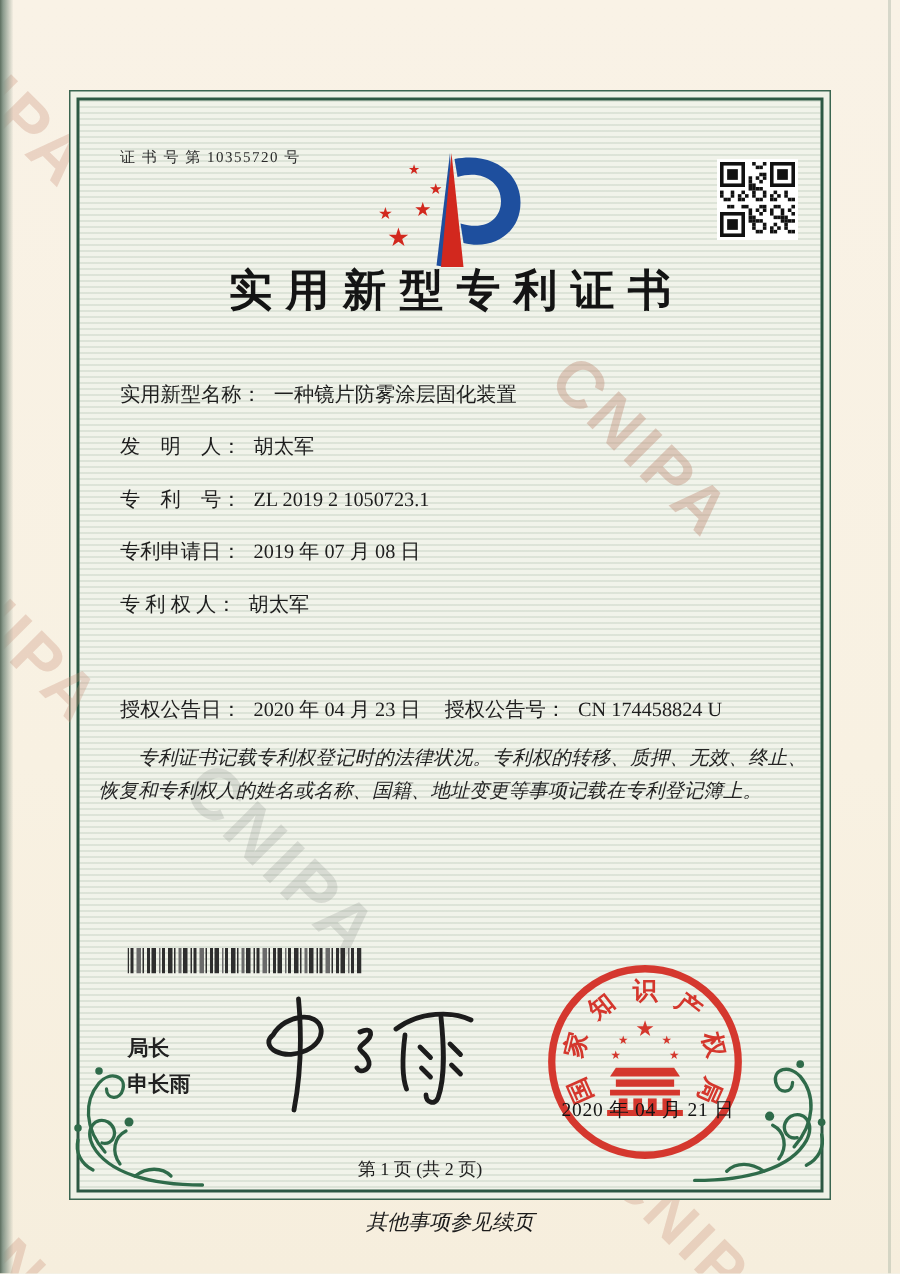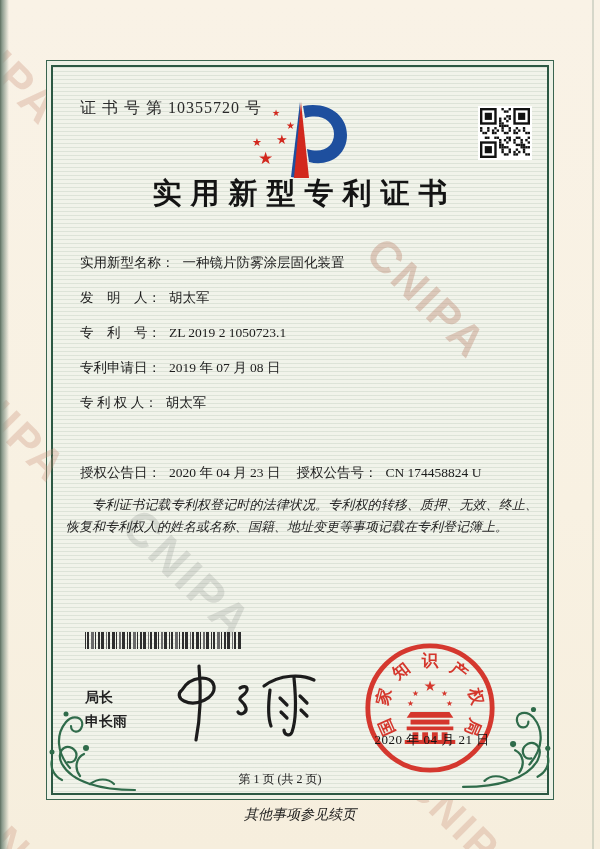--- a/index.html
+++ b/index.html
@@ -22,21 +22,21 @@
   .wm-pink2{color:rgba(190,140,120,.42);}
   .wm-gray{color:rgba(120,125,120,.20);}
 
   
   .frame{position:absolute;left:46px;top:60px;width:508px;height:740px;
     border:1px solid #3a6550;padding:4px;box-sizing:border-box;z-index:2;background:#eef1e6;}
   .frame-inner{width:100%;height:100%;box-sizing:border-box;border:2px solid #2c5843;
     background-color:#f1f3ea;
     background-image:repeating-linear-gradient(180deg,rgba(120,150,125,.17) 0 1px,rgba(0,0,0,0) 1px 4px);}
 
-  .cert-no{position:absolute;left:80px;top:98px;font-size:16px;color:#2a2a2a;z-index:5;letter-spacing:1px;}
+  .cert-no{position:absolute;left:80px;top:98px;font-size:10px;color:#2a2a2a;z-index:5;letter-spacing:1px;}
 
   .logo{position:absolute;left:246px;top:100px;width:108px;height:82px;z-index:5;}
   .qr{position:absolute;left:478px;top:106px;width:54px;height:54px;background:#fff;padding:2px;box-sizing:border-box;z-index:5;}
 
   .title{position:absolute;left:0;top:174px;width:600px;text-align:center;
     font-size:29px;font-weight:bold;color:#141414;letter-spacing:9px;text-indent:9px;z-index:5;font-family:Liberation Mono, monospace;}
 
   .fields{position:absolute;left:80px;top:245px;width:470px;z-index:5;}
   .field-row{height:35px;line-height:35px;font-size:13.5px;color:#1d1d1d;white-space:nowrap;}
   .fvalue{margin-left:8px;}
@@ -46,21 +46,21 @@
     font-size:13.5px;color:#1d1d1d;white-space:nowrap;z-index:5;}
   .grant-second{margin-left:16px;}
 
   .paras{position:absolute;left:66px;top:494px;width:472px;z-index:5;}
   .paras p{margin:0;text-indent:2em;font-size:13px;line-height:21.8px;
     font-style:italic;color:#242424;text-align:justify;}
 
   .barcode{position:absolute;left:85px;top:632px;width:156px;height:17px;z-index:5;}
 
   .sig-labels{position:absolute;left:85px;top:686px;z-index:5;
-    font-family:Liberation Mono, monospace;font-weight:bold;font-size:14px;color:#222;}
+    font-family:Liberation Sans, sans-serif;font-weight:bold;font-size:14px;color:#222;}
   .sig-labels div{height:24px;line-height:24px;}
   .signature{position:absolute;left:168px;top:660px;width:150px;height:86px;z-index:5;}
 
   .seal{position:absolute;left:362px;top:640px;width:136px;height:136px;z-index:6;}
   .seal-date{position:absolute;left:360px;top:731px;width:144px;text-align:center;
     font-size:13px;color:#141414;z-index:7;letter-spacing:.5px;}
 
   .flourish{position:absolute;z-index:8;}
   .flourish-left{left:40px;top:690px;width:100px;height:104px;}
   .flourish-right{left:458px;top:682px;width:102px;height:112px;transform:scaleX(-1);}

